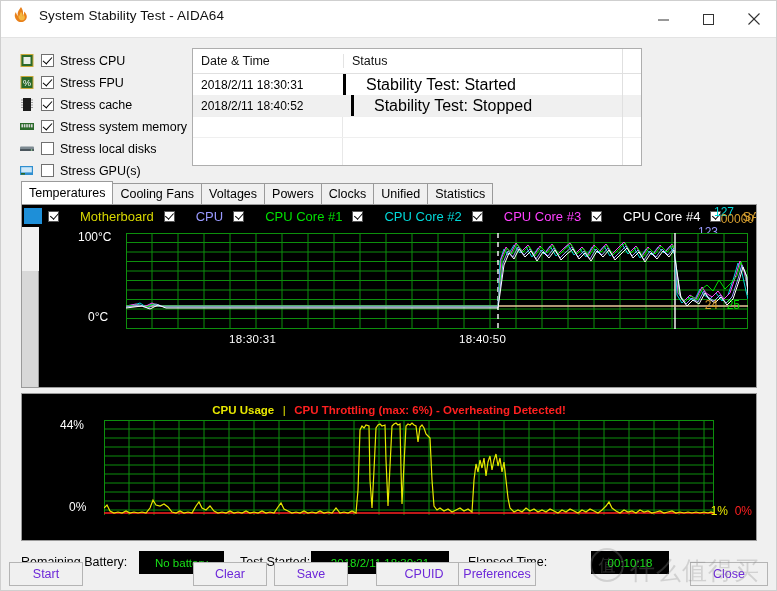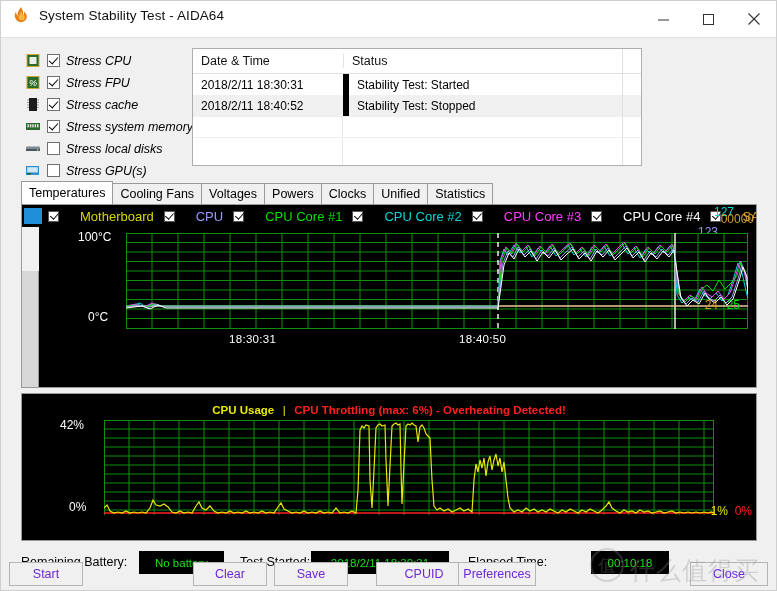--- a/index.html
+++ b/index.html
@@ -40,21 +40,21 @@
 
   
   .client {
     position: absolute; top: 36px; left: 0; width: 775px; height: 553px;
     background: #f0f0f0;
     border-top: 1px solid #e3e3e3;
   }
 
   
   .stress-list {
-    position: absolute; left: 24px; top: 12px; width: 180px; font-style: italic;
+    position: absolute; left: 18px; top: 12px; width: 180px;
   }
   .stress-row {
     display: flex; align-items: center; height: 21px; margin-bottom: 1px;
   }
   .stress-ico {
     width: 16px; height: 15px; margin-right: 6px; position: relative; flex: 0 0 auto;
   }
   .cb {
     width: 13px; height: 13px; border: 1px solid #707070; background: #fff;
     margin-right: 6px; position: relative; flex: 0 0 auto;
@@ -73,24 +73,24 @@
     display: flex; flex-direction: column;
   }
   .log-head {
     display: flex; height: 25px; align-items: center;
     border-bottom: 1px solid #e0e0e0; background: #fff;
   }
   .log-head .c1 { width: 150px; padding-left: 8px; font-size: 12.5px; color: #111; }
   .log-head .c2 { flex: 1; padding-left: 8px; font-size: 12.5px; color: #111;
                   border-left: 1px solid #e3e3e3; }
   .log-row { display: flex; height: 21px; align-items: center; }
-  .log-row.alt { background: #f0f0f0; }
+  .log-row.alt { background: #f0f0f0; gap: 8px; }
   .log-row .c1 { width: 150px; padding-left: 8px; font-size: 12px; color: #000; }
-  .log-row .c2 { flex: 1; padding-left: 8px; font-size: 12px; color: #000;
-                 border-left: 6px solid #000000; height: 100%; display:flex; align-items:center;}
+  .log-row .c2 { flex: 1; padding-left: 20px; font-size: 16px; color: #000;
+                 border-left: 3px solid #000000; height: 100%; display:flex; align-items:center;}
   .log-fill { flex: 1; display: flex; }
   .log-fill .c1 { width: 150px; border-right: 1px solid #e8e8e8; }
   .log-fill .c2 { flex: 1; }
   .log-rowsep { height: 21px; display: flex; border-top: 1px solid #efefef; }
   .log-rowsep .c1 { width: 150px; border-right: 1px solid #e8e8e8; }
   .log-rowsep .c2 { flex: 1; }
   .log-vsplit {
     position: absolute; right: 18px; top: 0; bottom: 0; width: 1px; background: #e0e0e0;
   }
 
@@ -466,21 +466,21 @@
       <div class="xlabel" style="left:437px; top:128px;">18:40:50</div>
     </div>
 
     <div class="panel-cpu">
       <div style="position:absolute; left:0; top:6px; width:100%; text-align:center; white-space:nowrap;">
         <span style="color:#e8e800; font-size:11.5px; font-weight:bold;">CPU Usage</span>
         <span style="color:#e8e800; font-size:11.5px; margin:0 4px;">|</span>
         <span style="color:#ff2020; font-size:11.5px; font-weight:bold;">CPU Throttling (max: 6%) - Overheating Detected!</span>
       </div>
 
-      <div class="yaxis-top" style="left:38px; top:24px;">42%</div>
+      <div class="yaxis-top" style="left:38px; top:24px;">44%</div>
       <div class="yaxis-bot" style="left:47px; top:106px;">0%</div>
 
       <svg class="plot" style="position:absolute; left:82px; top:26px; width:610px; height:95px;" viewBox="0 0 610 95" preserveAspectRatio="none">
         <rect x="0" y="0" width="610" height="95" fill="#000"></rect>
         <g stroke="#0d8f0d" stroke-width="1">
           <line x1="0" y1="0.5" x2="610" y2="0.5"></line>
             <line x1="0" y1="9" x2="610" y2="9"></line>
           <line x1="0" y1="18" x2="610" y2="18"></line>
             <line x1="0" y1="27" x2="610" y2="27"></line>
           <line x1="0" y1="36" x2="610" y2="36"></line>

